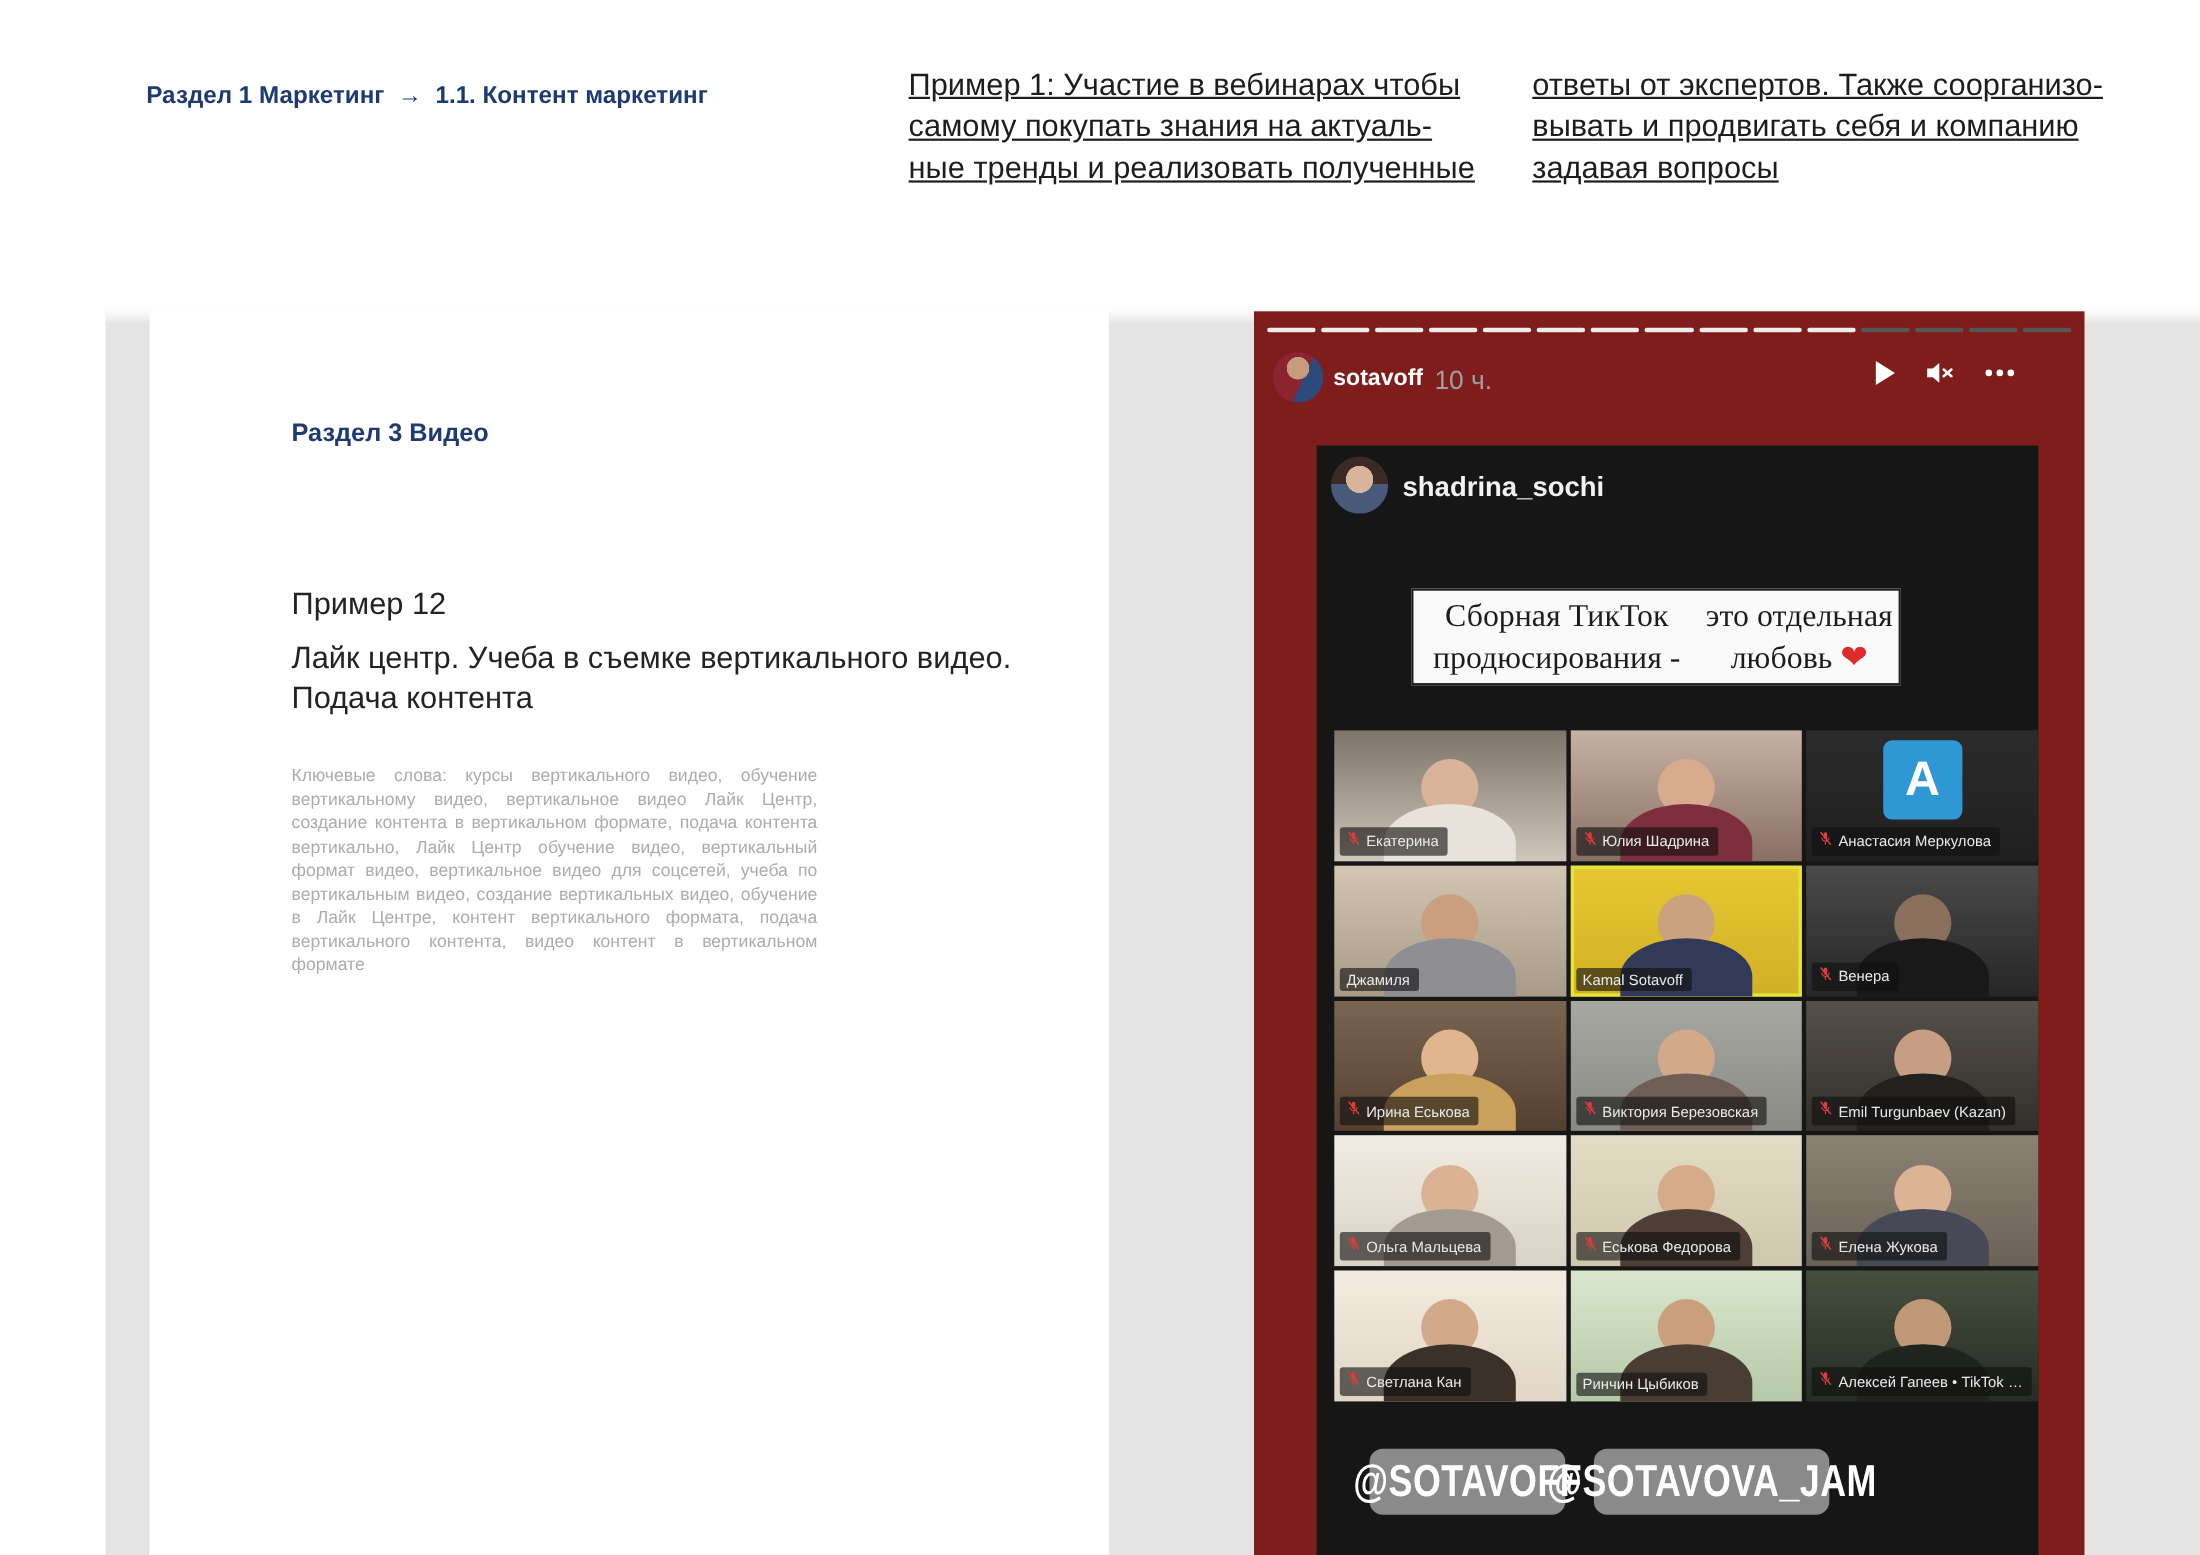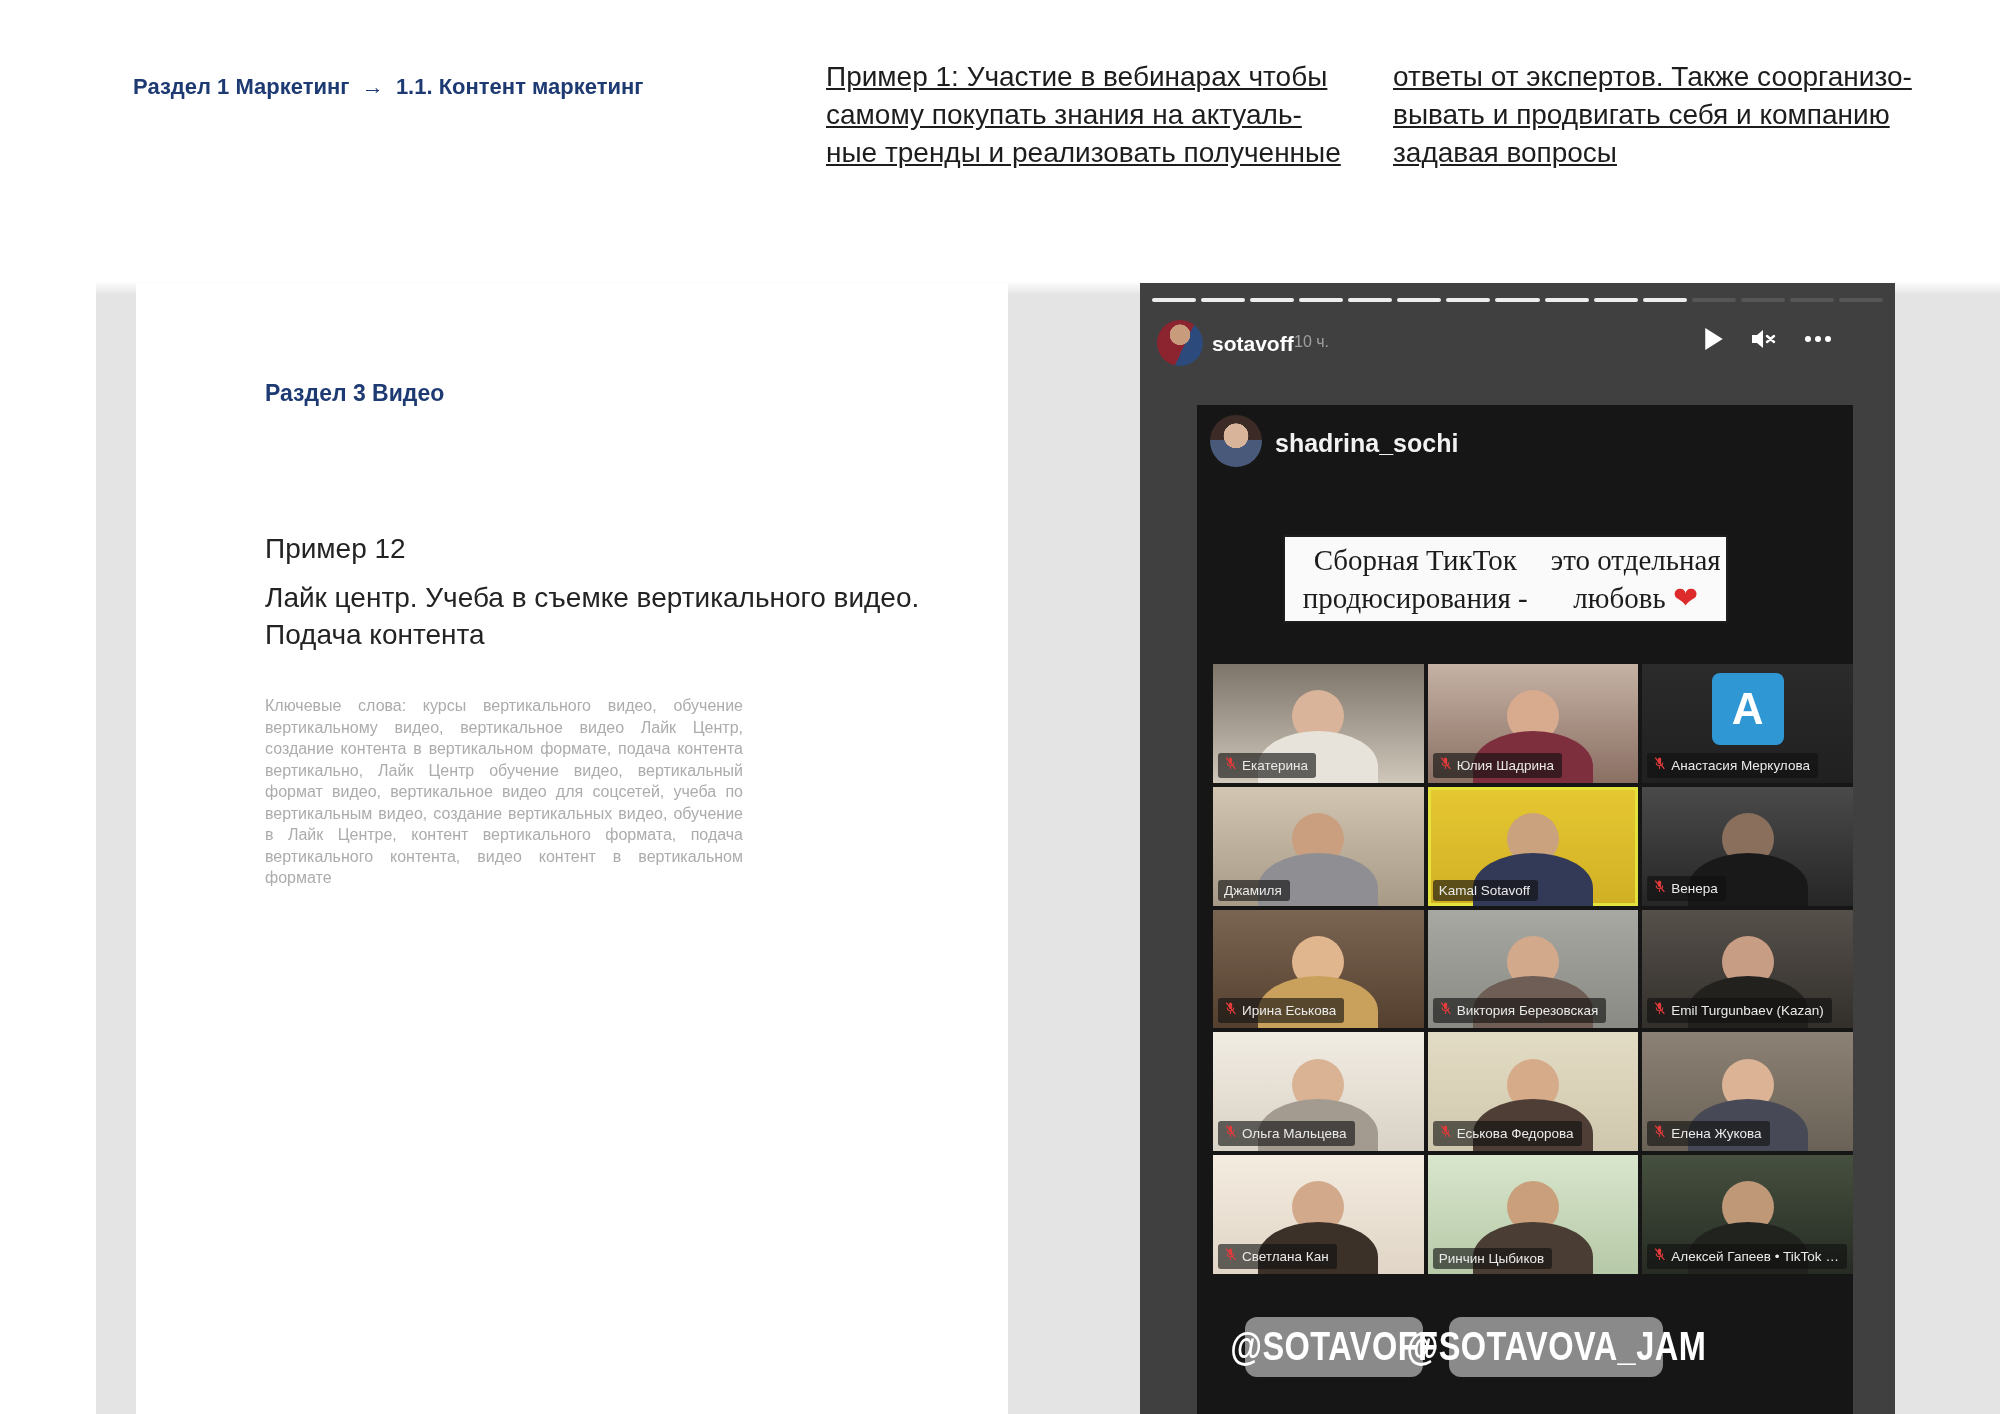--- a/index.html
+++ b/index.html
@@ -23,33 +23,33 @@
   
   .doc-card { position:absolute; left:136px; top:283px; width:872px; height:1131px; background:#ffffff; }
   .doc-section { position:absolute; left:129px; top:97px; font-size:23px; font-weight:bold; color:#1e3a73;text-align:center; }
   .doc-example { position:absolute; left:129px; top:250px; font-size:28px; color:#232323; }
   .doc-title { position:absolute; left:129px; top:296px; width:660px; font-size:28px; line-height:37px;
                color:#232323; white-space:pre-line; }
   .doc-keywords { position:absolute; left:129px; top:412px; width:478px; font-size:16px; line-height:21.5px;
                   color:#acacac; text-align:justify; }
 
   
-  .story { position:absolute; left:1140px; top:283px; width:755px; height:1131px; background:#404040; overflow:hidden; }
+  .story { position:absolute; left:1140px; top:283px; width:755px; height:1131px; background:#7f1d1d; overflow:hidden; }
 
   .progress { position:absolute; left:12px; right:12px; top:15px; display:flex; gap:5px; height:4px; }
   .progress .seg { flex:1; height:4px; border-radius:2px; background:#565656; }
   .progress .seg.on { background:#ededed; }
 
   .story-avatar { position:absolute; left:17px; top:37px; width:46px; height:46px; border-radius:50%;
       background:
         radial-gradient(circle at 50% 32%, #c79b7c 0 26%, rgba(0,0,0,0) 27%),
         linear-gradient(115deg, #8c2430 58%, #2c4a7c 58%);
       background-color:#5a1e26; }
   .story-user { position:absolute; left:72px; top:49px; font-size:21px; font-weight:600; color:#ffffff; }
-  .story-time { position:absolute; left:154px; top:50px; font-size:16px; color:#9f9f9f; }
+  .story-time { position:absolute; left:164px; top:50px; font-size:24px; color:#9f9f9f; }
   .story-icons { position:absolute; right:62px; top:44px; display:flex; gap:26px; align-items:center; }
   .story-icons svg { display:block; }
 
   
   .repost { position:absolute; left:57px; top:122px; width:656px; height:1009px; background:#161616; }
   .repost-avatar { position:absolute; left:13px; top:10px; width:52px; height:52px; border-radius:50%;
       background:
         radial-gradient(circle at 50% 40%, #d8b49a 0 30%, rgba(0,0,0,0) 31%),
         linear-gradient(180deg, #3c2a26 0 48%, #49597a 48%);
       background-color:#2c2421; }

